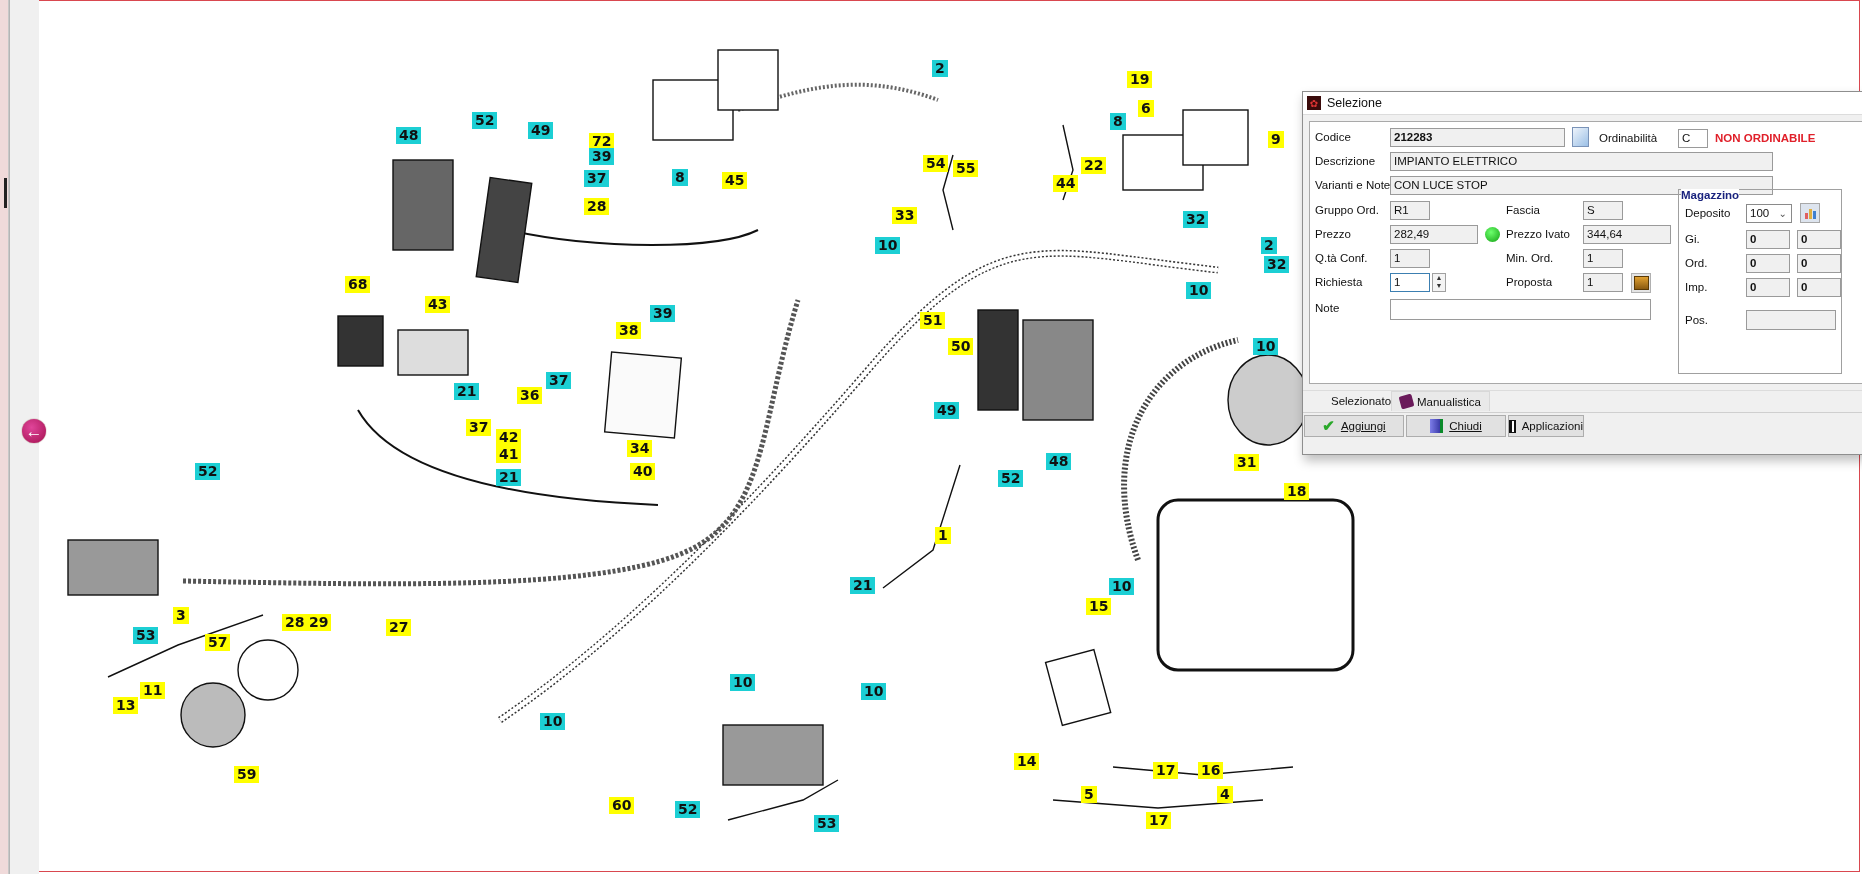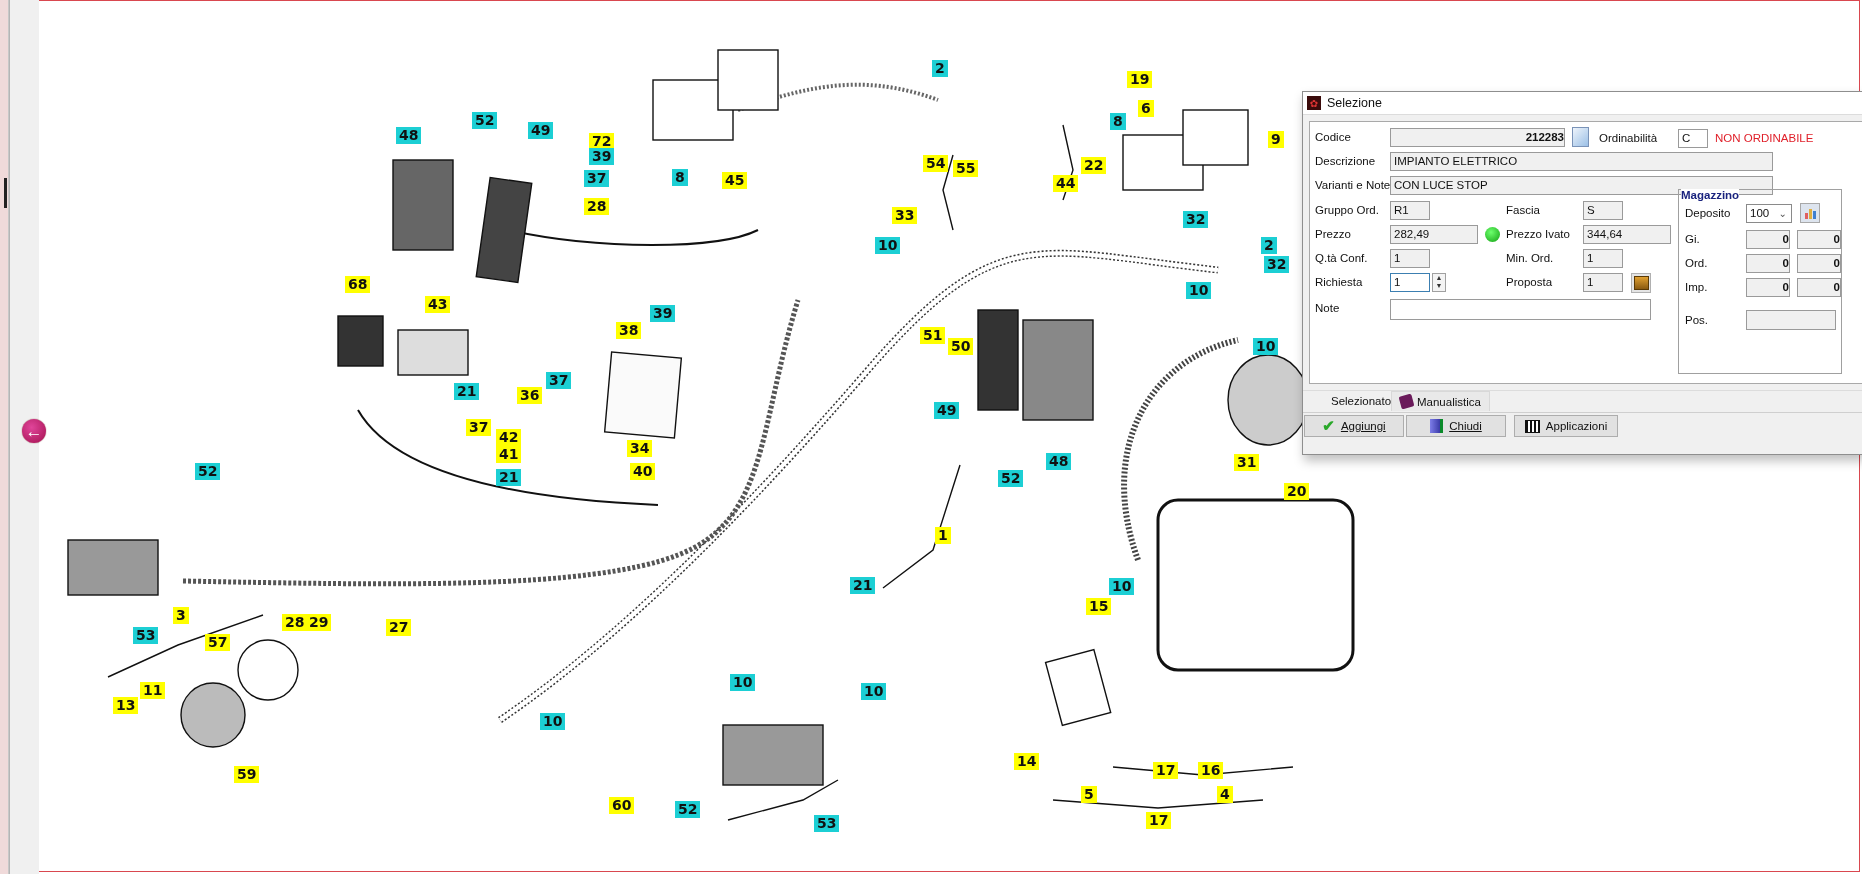--- a/index.html
+++ b/index.html
@@ -18,22 +18,22 @@
 
   
   .dlg{position:absolute;left:1302px;top:91px;width:562px;height:364px;background:#f0f0f0;border:1px solid #8e8e8e;box-shadow:2px 6px 10px rgba(0,0,0,0.25);box-sizing:border-box;font-size:11.5px;color:#111;}
   .titlebar{height:22px;background:#ffffff;border-bottom:1px solid #dcdcdc;display:flex;align-items:center;padding-left:4px;}
   .titleicon{width:14px;height:14px;background:#3a0b0b;margin-right:6px;display:flex;align-items:center;justify-content:center;color:#d33;font-size:10px;}
   .titletext{font-size:12.5px;}
   .panel{position:absolute;left:6px;top:29px;width:554px;height:261px;background:#fff;border:1px solid #a9a9a9;}
   .lbl{position:absolute;font-size:11.5px;}
   .fld{position:absolute;height:19px;background:#f0f0f0;border:1px solid #9a9a9a;box-sizing:border-box;font-size:11.5px;line-height:17px;padding-left:3px;overflow:hidden;white-space:nowrap;}
   .fld.white{background:#fff;}
-  .fld.bold{font-weight:bold;text-align:right;}
-  .red{position:absolute;color:#e0202a;font-weight:normal;font-size:11.5px;text-align:right;}
+  .fld.bold{font-weight:bold;}
+  .red{position:absolute;color:#e0202a;font-weight:bold;font-size:11.5px;text-align:right;}
   .docicon{position:absolute;width:17px;height:20px;background:linear-gradient(135deg,#eef4fb,#9cc0e6);border:1px solid #7a93b8;box-sizing:border-box;}
   .greendot{position:absolute;width:15px;height:15px;border-radius:50%;background:radial-gradient(circle at 40% 35%,#6dff6d,#11a011);}
   .spin{position:absolute;width:14px;height:19px;border:1px solid #a0a0a0;box-sizing:border-box;background:#f4f4f4;font-size:7px;line-height:8px;text-align:center;color:#333;}
   .boxicon{position:absolute;width:20px;height:20px;background:#e4e4e4;border:1px solid #b0b0b0;box-sizing:border-box;display:flex;align-items:center;justify-content:center;}
   .boxicon span{display:block;width:13px;height:12px;background:linear-gradient(#e0a030,#8a5a10);border:1px solid #5a3a05;}
   .group{position:absolute;left:368px;top:67px;width:162px;height:183px;border:1px solid #a0a0a0;}
   .group-title{position:absolute;left:2px;top:-1px;color:#1a237e;font-weight:bold;font-size:11.5px;background:#fff;}
   .select{position:absolute;height:19px;background:#fff;border:1px solid #8a8a8a;box-sizing:border-box;font-size:11.5px;line-height:17px;padding-left:3px;}
   .select .chev{position:absolute;right:4px;top:0;color:#555;font-size:10px;}
   .chartbtn{position:absolute;width:20px;height:20px;background:#dde4ee;border:1px solid #a8a8a8;box-sizing:border-box;display:flex;align-items:flex-end;justify-content:center;gap:1px;padding-bottom:3px;}
@@ -135,28 +135,28 @@
   <div class="callout c" style="left:612px;top:305px">39</div>
   <div class="callout c" style="left:416px;top:383px">21</div>
   <div class="callout c" style="left:508px;top:372px">37</div>
   <div class="callout y" style="left:479px;top:387px">36</div>
   <div class="callout y" style="left:428px;top:419px">37</div>
   <div class="callout y" style="left:458px;top:429px">42</div>
   <div class="callout y" style="left:458px;top:446px">41</div>
   <div class="callout y" style="left:589px;top:440px">34</div>
   <div class="callout c" style="left:458px;top:469px">21</div>
   <div class="callout y" style="left:592px;top:463px">40</div>
-  <div class="callout y" style="left:882px;top:327px">51</div>
+  <div class="callout y" style="left:882px;top:312px">51</div>
   <div class="callout y" style="left:910px;top:338px">50</div>
   <div class="callout c" style="left:896px;top:402px">49</div>
   <div class="callout c" style="left:1008px;top:453px">48</div>
   <div class="callout c" style="left:960px;top:470px">52</div>
   <div class="callout c" style="left:1215px;top:338px">10</div>
   <div class="callout y" style="left:1196px;top:454px">31</div>
-  <div class="callout y" style="left:1246px;top:483px">20</div>
+  <div class="callout y" style="left:1246px;top:483px">18</div>
   <div class="callout y" style="left:897px;top:527px">1</div>
   <div class="callout c" style="left:157px;top:463px">52</div>
   <div class="callout c" style="left:95px;top:627px">53</div>
   <div class="callout y" style="left:135px;top:607px">3</div>
   <div class="callout y" style="left:244px;top:614px">28</div>
   <div class="callout y" style="left:268px;top:614px">29</div>
   <div class="callout y" style="left:348px;top:619px">27</div>
   <div class="callout y" style="left:167px;top:634px">57</div>
   <div class="callout y" style="left:102px;top:682px">11</div>
   <div class="callout y" style="left:75px;top:697px">13</div>
@@ -259,18 +259,18 @@
 
   <div class="btnrow">
     <div class="btn" style="left:1px;width:100px">
         <span class="ico-check">✔</span>
         <u>Aggiungi</u>
       </div>
     <div class="btn" style="left:103px;width:100px">
         <span class="ico-door"></span>
         <u>Chiudi</u>
       </div>
-    <div class="btn" style="left:211px;width:104px">
+    <div class="btn" style="left:205px;width:76px">
         <span class="ico-apps"></span>
         <span>Applicazioni</span>
       </div>
   </div>
 </div>
 
 </body></html>

